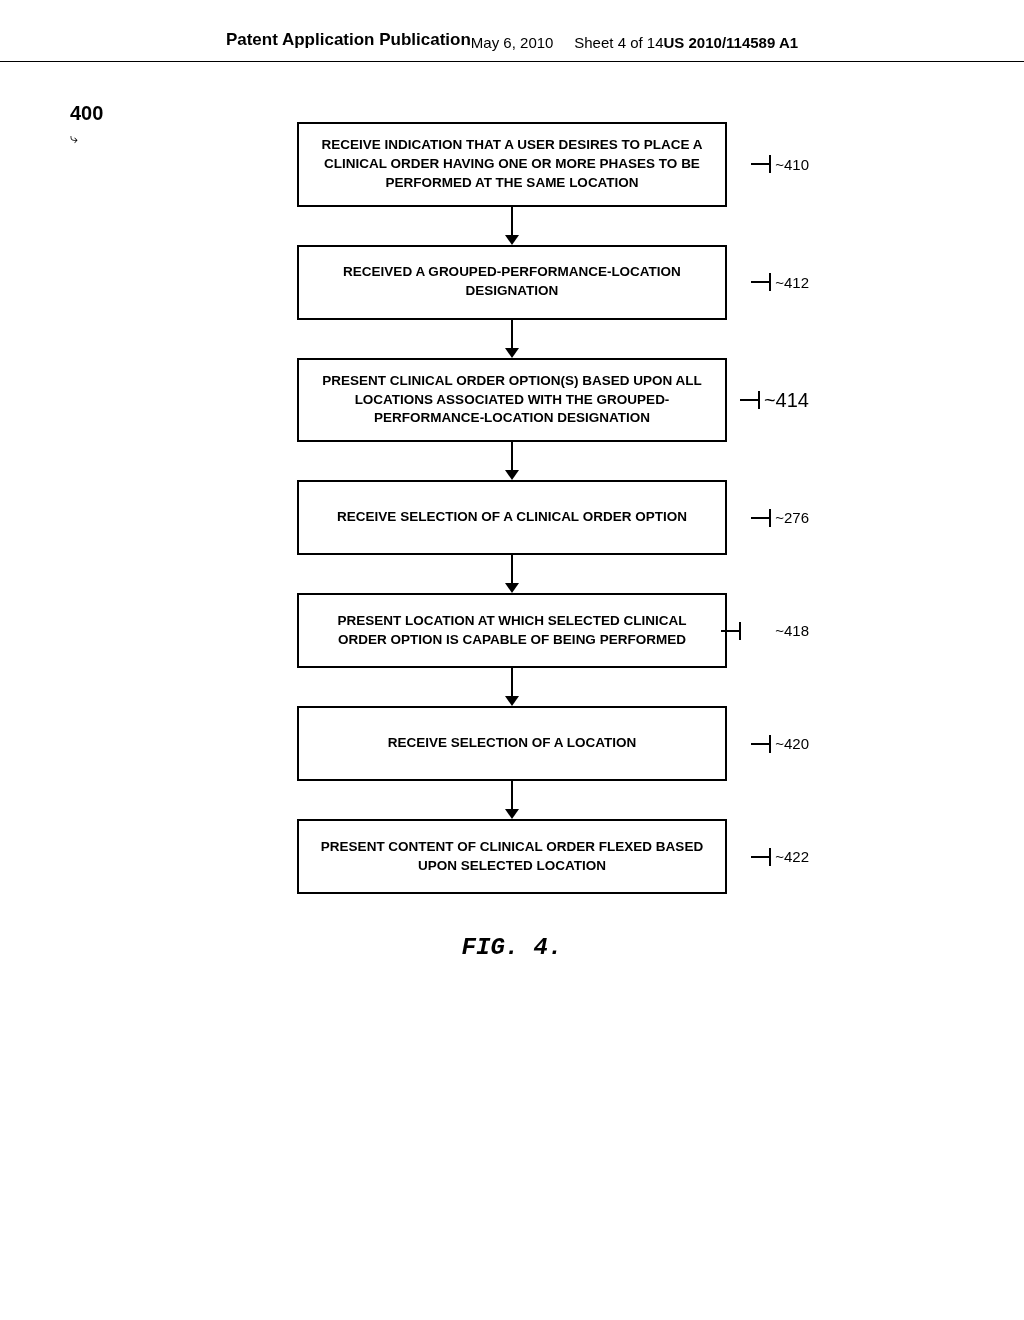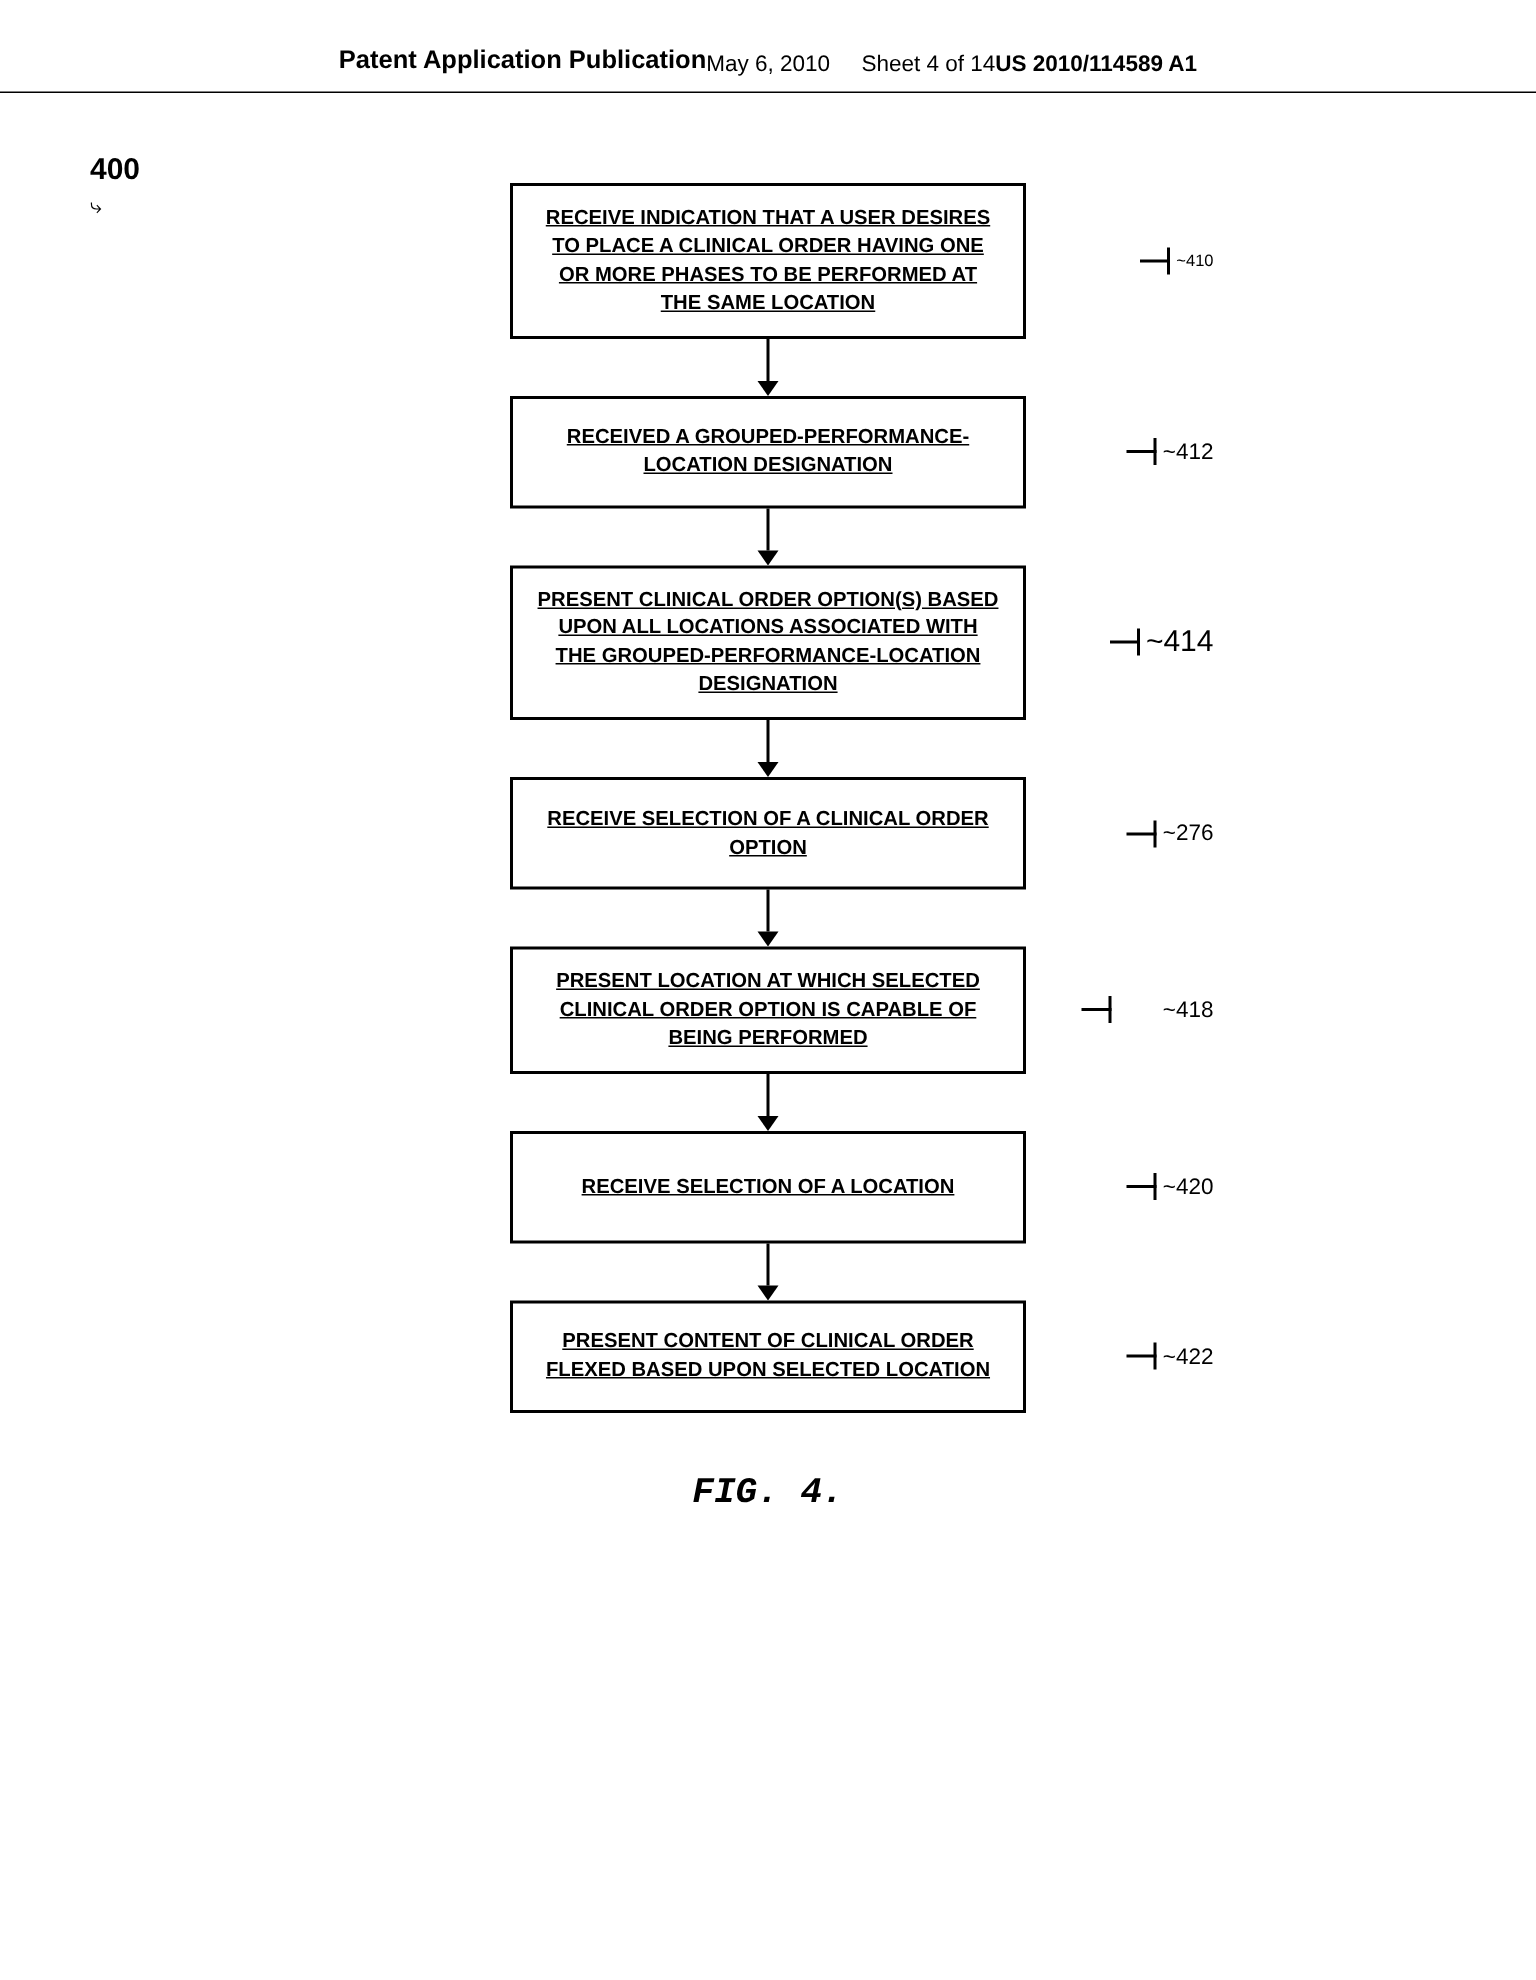--- a/index.html
+++ b/index.html
@@ -38,21 +38,21 @@
     .diagram-area {
       position: relative;
       width: 100%;
       padding: 40px 60px 40px 60px;
     }
 
     
     .diagram-number {
       position: absolute;
       top: 40px;
-      left: 60px;
+      left: 70px;
       font-size: 20px;
       font-weight: bold;
     }
     .diagram-number-arrow {
       font-size: 14px;
       font-weight: normal;
     }
 
     
     .flowchart {
@@ -68,33 +68,32 @@
       display: flex;
       align-items: center;
       position: relative;
       width: 100%;
       justify-content: center;
     }
 
     
     .flow-box {
       border: 2px solid #000;
-      width: 344px;
+      width: 430px;
       min-height: 75px;
       display: flex;
       align-items: center;
       justify-content: center;
       text-align: center;
       font-size: 13.5px;
       font-weight: bold;
       padding: 12px 16px;
       line-height: 1.4;
       background: #fff;
       position: relative;
-      text-decoration: underline;
     }
 
     
     .arrow-down {
       display: flex;
       flex-direction: column;
       align-items: center;
       height: 38px;
       position: relative;
     }
@@ -154,21 +153,21 @@
   <div class="flowchart">
 
     <div class="step-row">
       <div class="flow-box">
         <span>RECEIVE INDICATION THAT A USER DESIRES TO PLACE A CLINICAL ORDER HAVING ONE OR MORE PHASES TO BE PERFORMED AT THE SAME LOCATION</span>
       </div>
       <div class="label-bracket">
         <span style="display:inline-block;width:20px;height:2px;background:#000;position:relative;">
           <span style="display:block;position:absolute;right:0;top:-8px;width:2px;height:18px;background:#000;"></span>
         </span>
-        <span style="font-size:11px;">~410</span>
+        <span style="font-size:15px;">~410</span>
       </div>
     </div>
 
     <div class="arrow-down">
       <div class="arrow-line"></div>
       <div class="arrow-head"></div>
     </div>
 
     <div class="step-row">
       <div class="flow-box">

